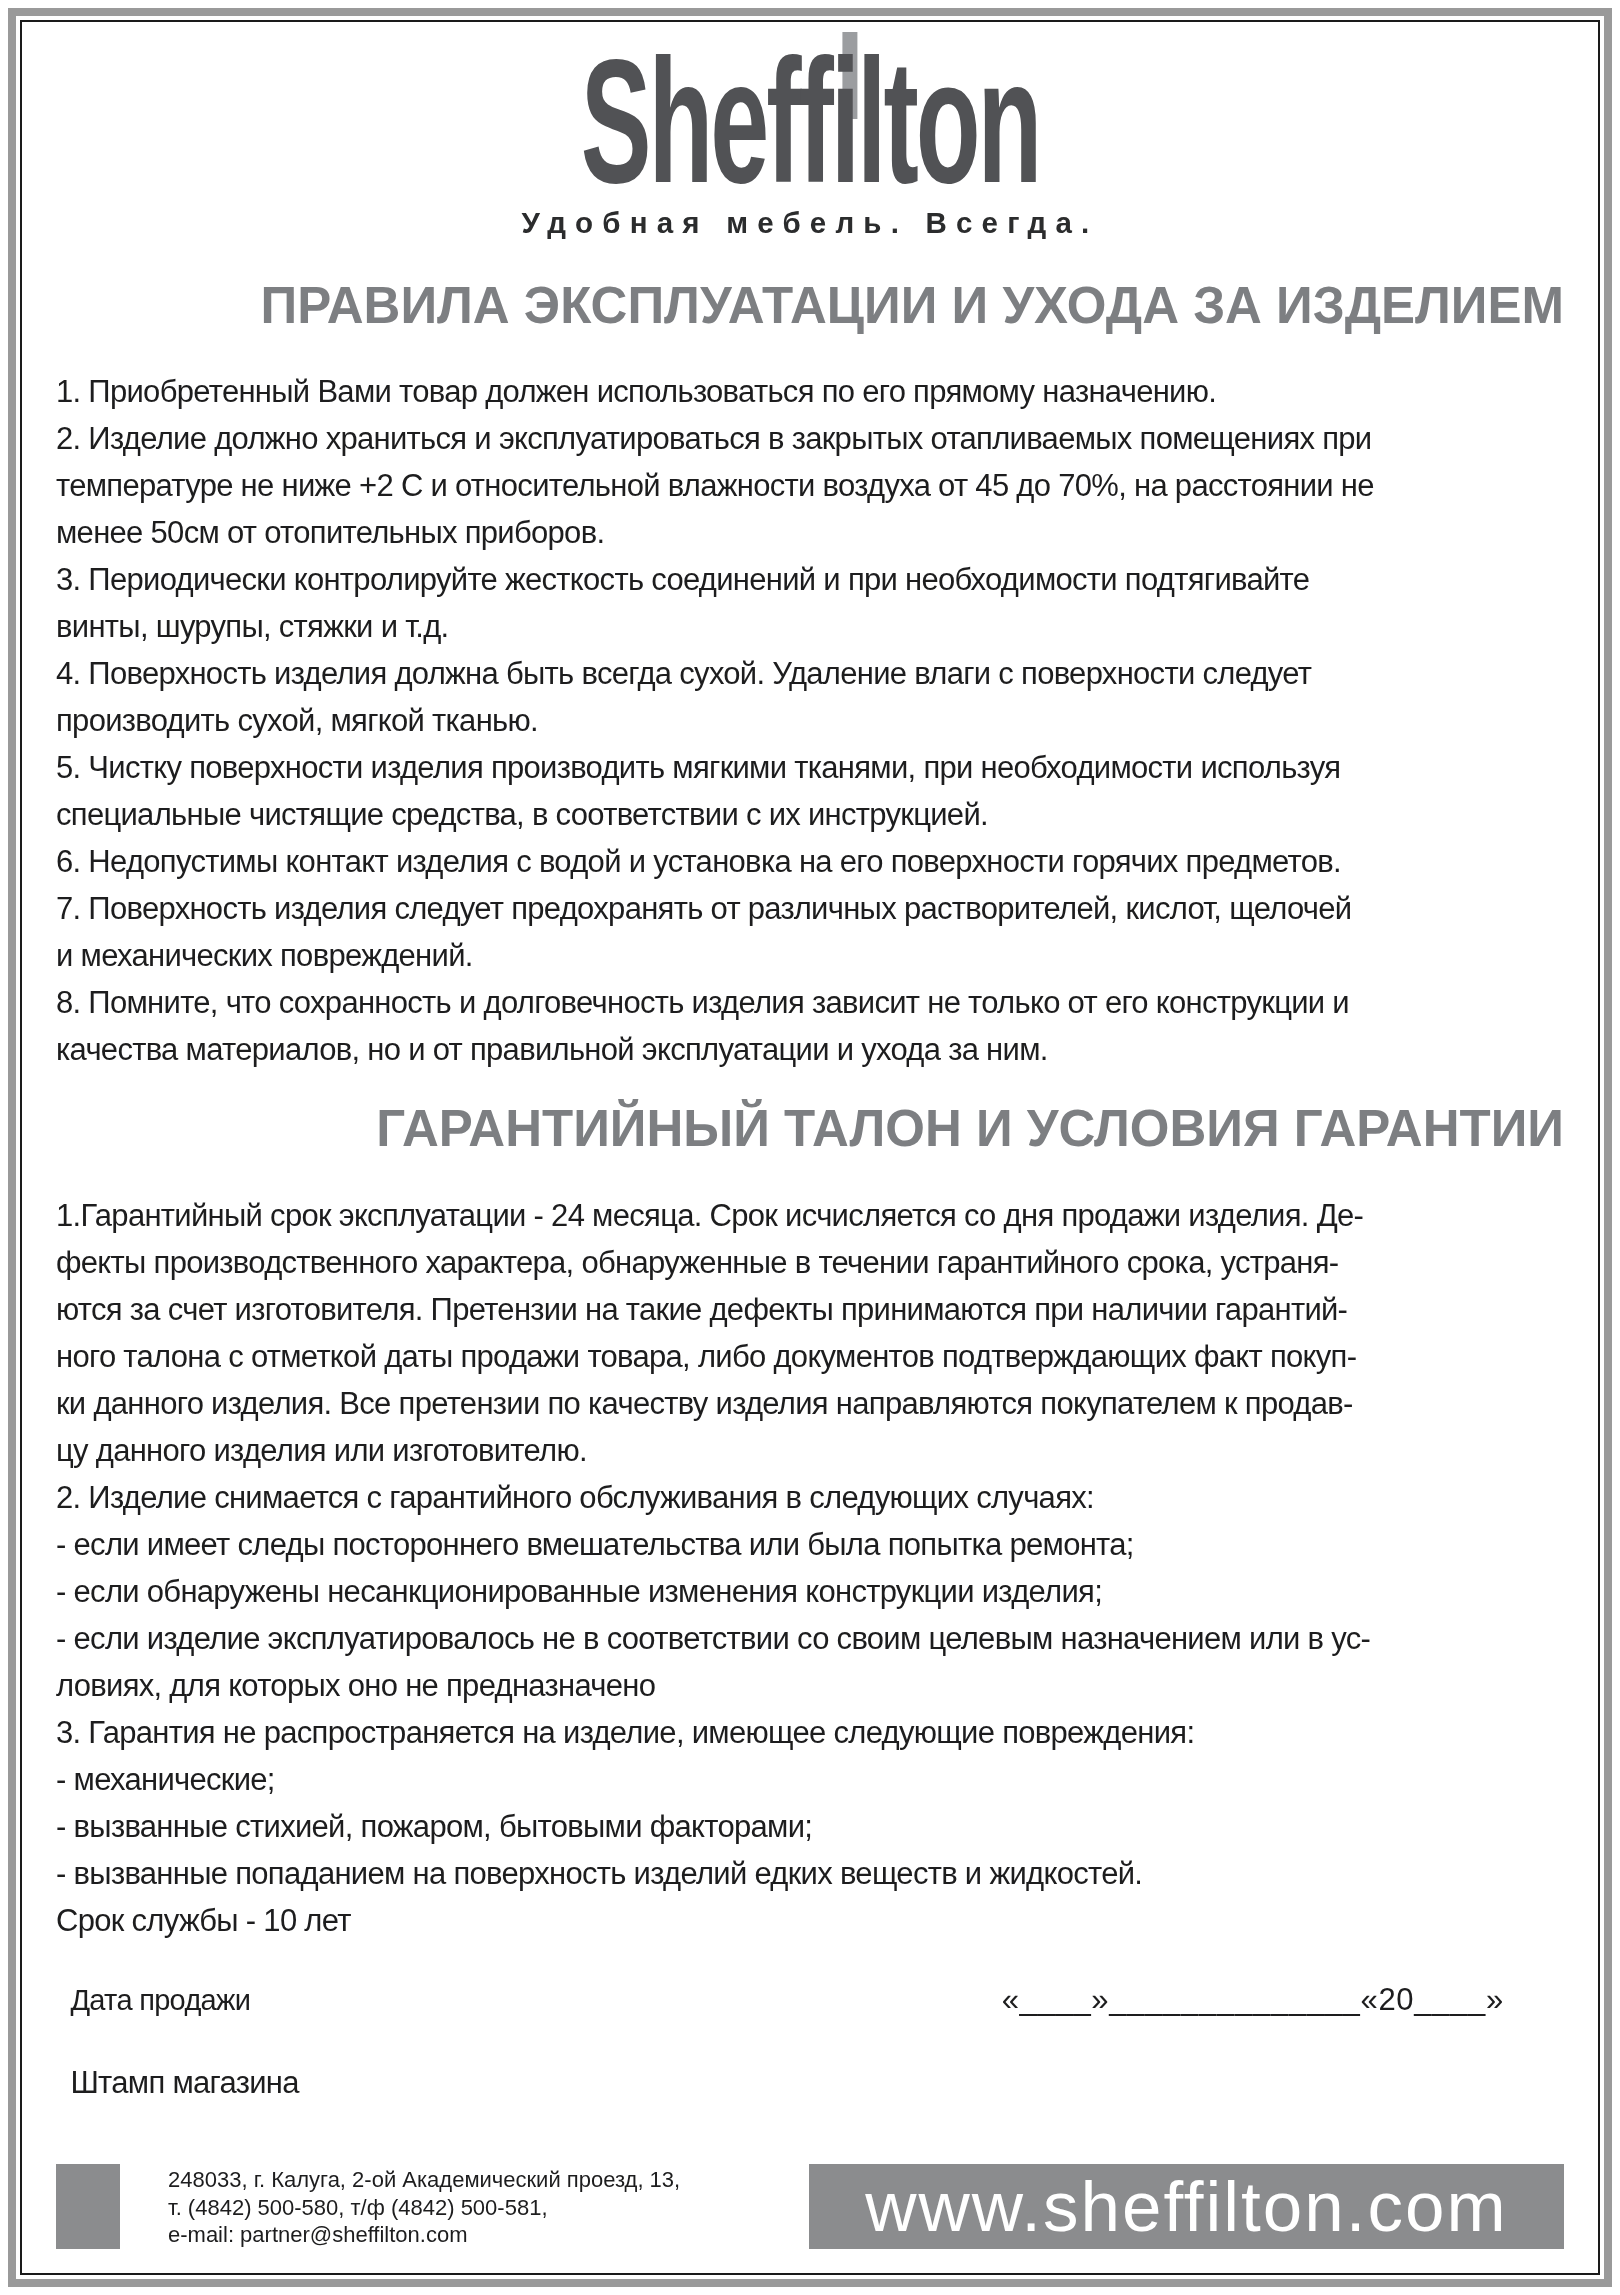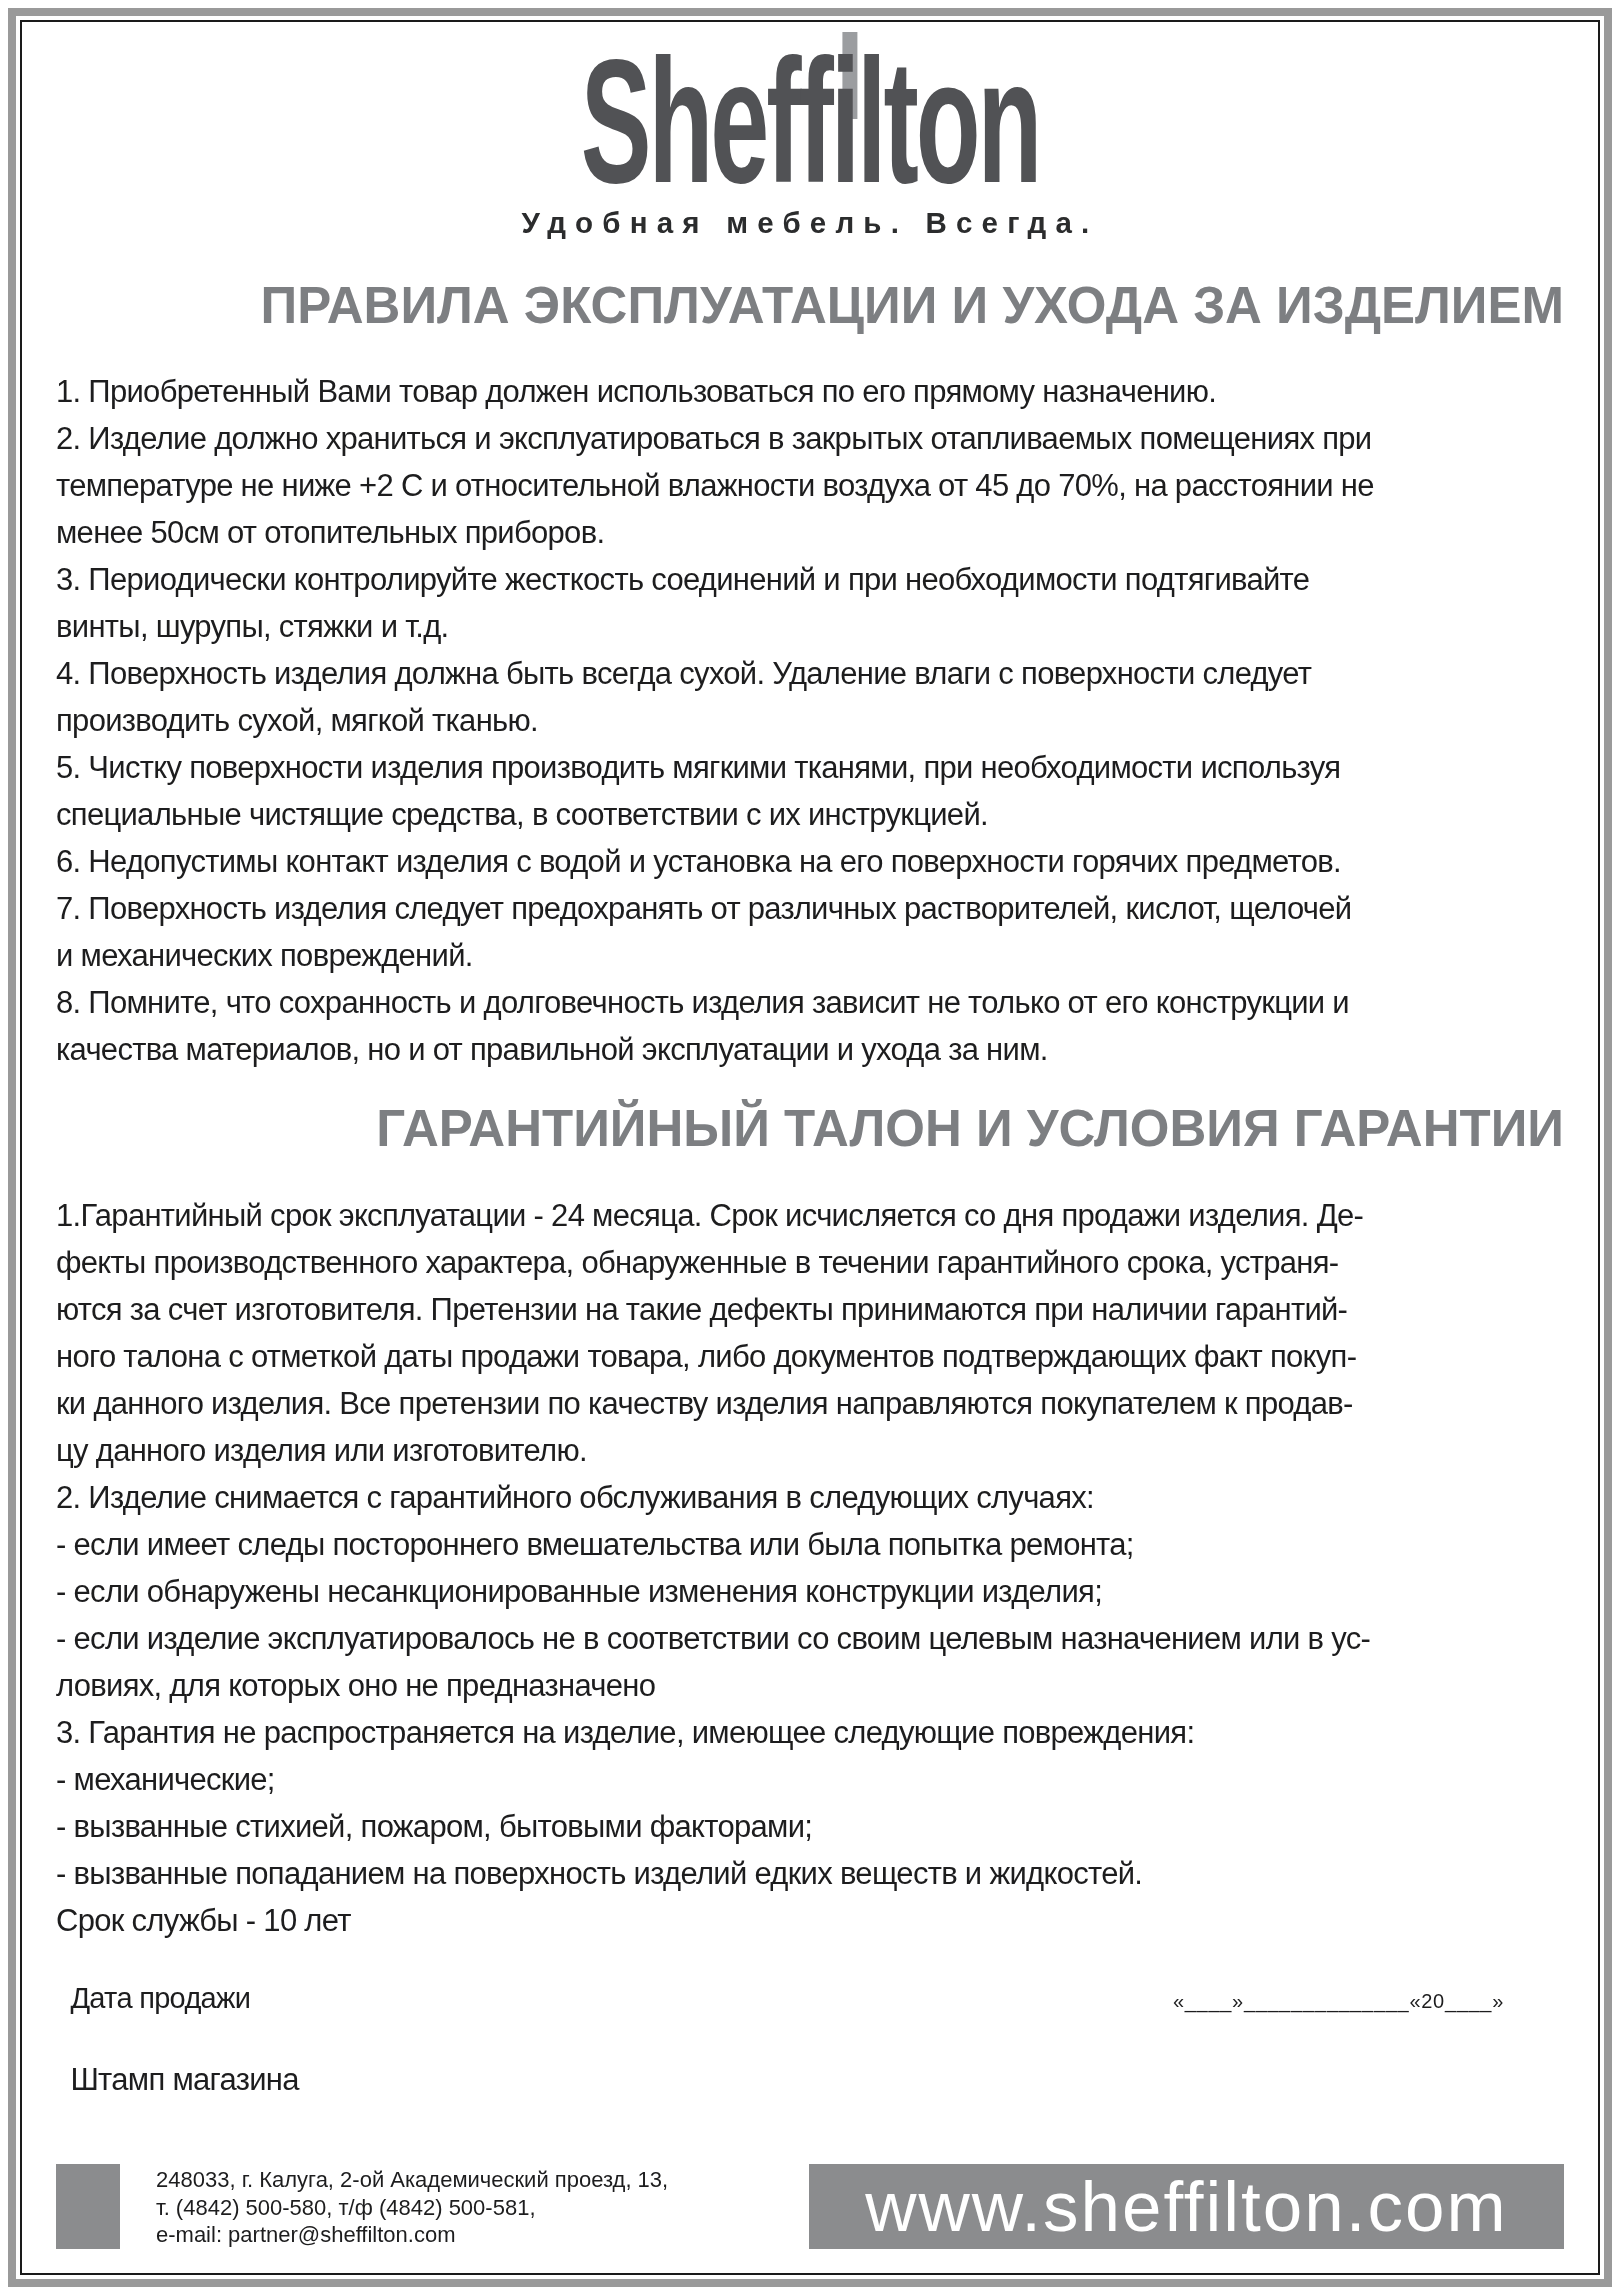--- a/index.html
+++ b/index.html
@@ -33,28 +33,28 @@
   .section-title.second { margin-top:26px; }
 
   
   .body-list { margin-top:33px; }
   .body-list.warranty { margin-top:34px; }
   .line { font-size:31px; line-height:47px; letter-spacing:-0.7px; white-space:nowrap; color:#1d1d1e; }
 
   
   .date-row { margin-top:38px; display:flex; justify-content:space-between; align-items:baseline; }
   .date-label { font-size:29px; letter-spacing:-0.7px; padding-left:14.4px; }
-  .date-blank { font-size:20px; letter-spacing:0.7px; margin-right:60px; white-space:nowrap; }
+  .date-blank { font-size:31px; letter-spacing:0.7px; margin-right:60px; white-space:nowrap; }
   .stamp-label { margin-top:47px; font-size:31px; letter-spacing:-0.7px; padding-left:14.4px; }
 
   
   .footer { position:absolute; left:33px; right:33px; bottom:23px; height:85px; display:flex; align-items:stretch; }
   .footer-square { width:64px; background:#8b8c8e; flex:0 0 auto; }
   .address { margin-left:36px; display:flex; flex-direction:column; justify-content:space-between; padding:2px 0; }
-  .address .addr-line { font-size:22px; line-height:27.6px; letter-spacing:0; color:#1d1d1e; white-space:nowrap; }
+  .address .addr-line { font-size:22px; line-height:27.6px; letter-spacing:0; color:#1d1d1e; white-space:nowrap;margin-left:12px; }
   .footer-spacer { flex:1 1 auto; }
   .website-banner {
     width:755px; flex:0 0 auto; background:#8b8c8e; color:#ffffff;
     display:flex; align-items:center; justify-content:center;
     font-size:71px; letter-spacing:2px; white-space:nowrap;
   }
 </style>
 </head>
 <body>
 

